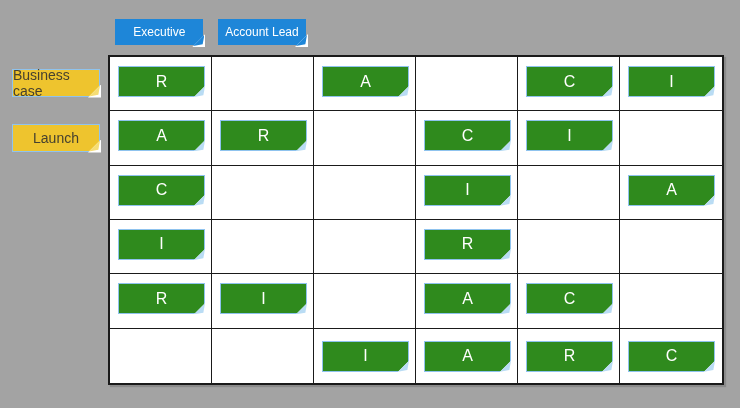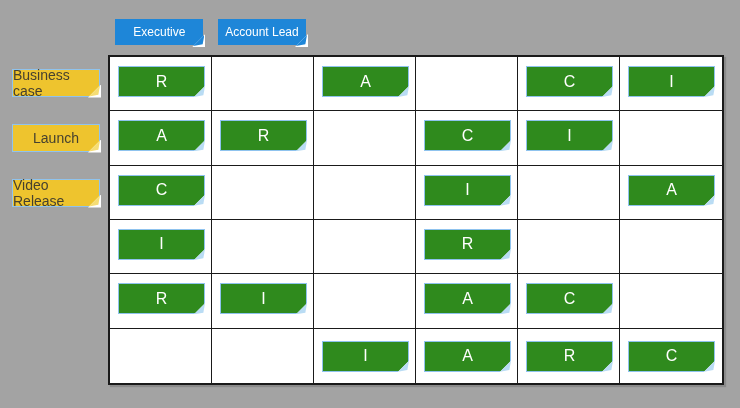--- a/index.html
+++ b/index.html
@@ -69,23 +69,20 @@
     <div class="chip shape">Executive</div>
     <div class="chip shape">Account Lead</div>
   </div>
 
   <div class="row-labels">
     <div class="slot">
         <div class="sticky shape">Business case</div>
       </div>
     <div class="slot">
         <div class="sticky shape">Launch</div>
-      </div>
-    <div class="slot">
-        <div class="sticky shape">Video Release</div>
       </div>
   </div>
 
   <div class="grid">
 
     <div class="cell">
         <div class="note shape">R</div>
       </div>
     <div class="cell"></div>
     <div class="cell">

